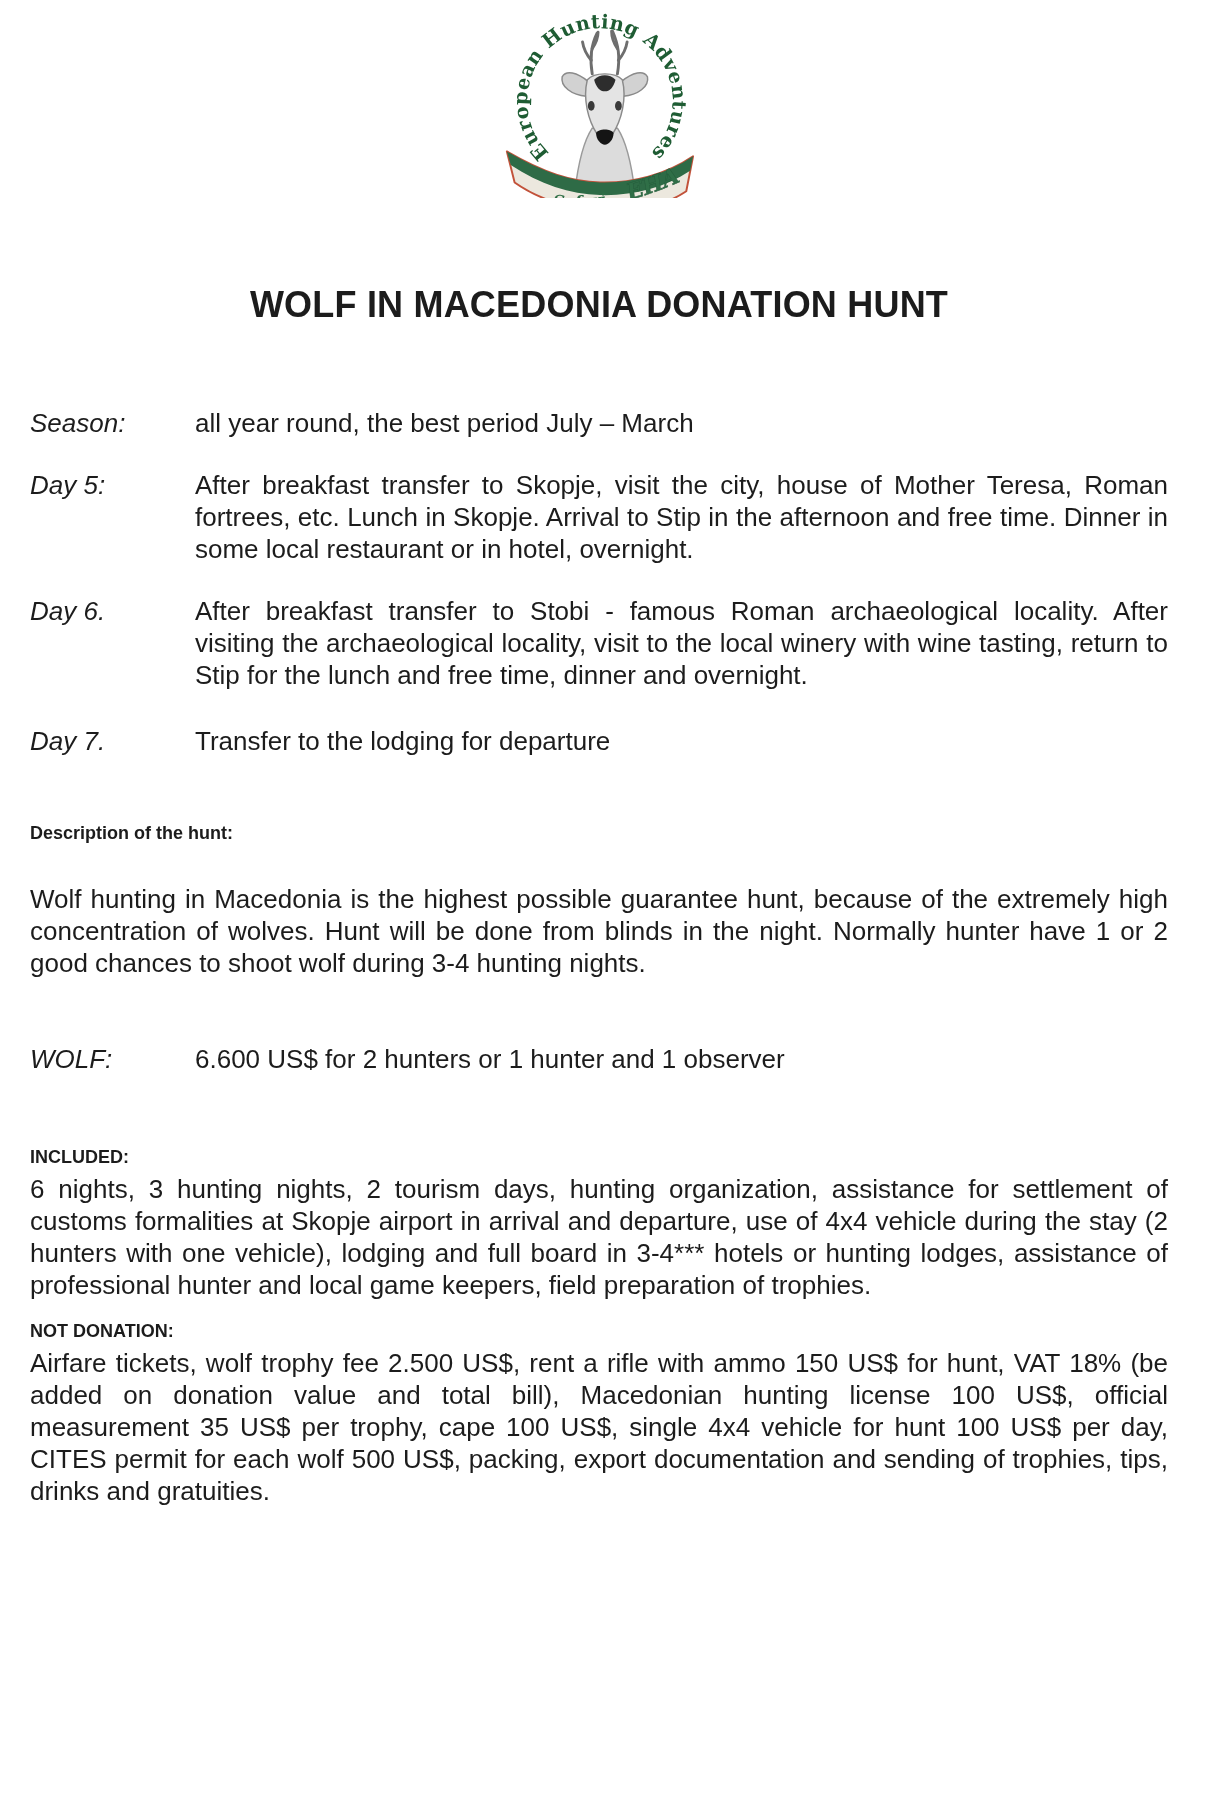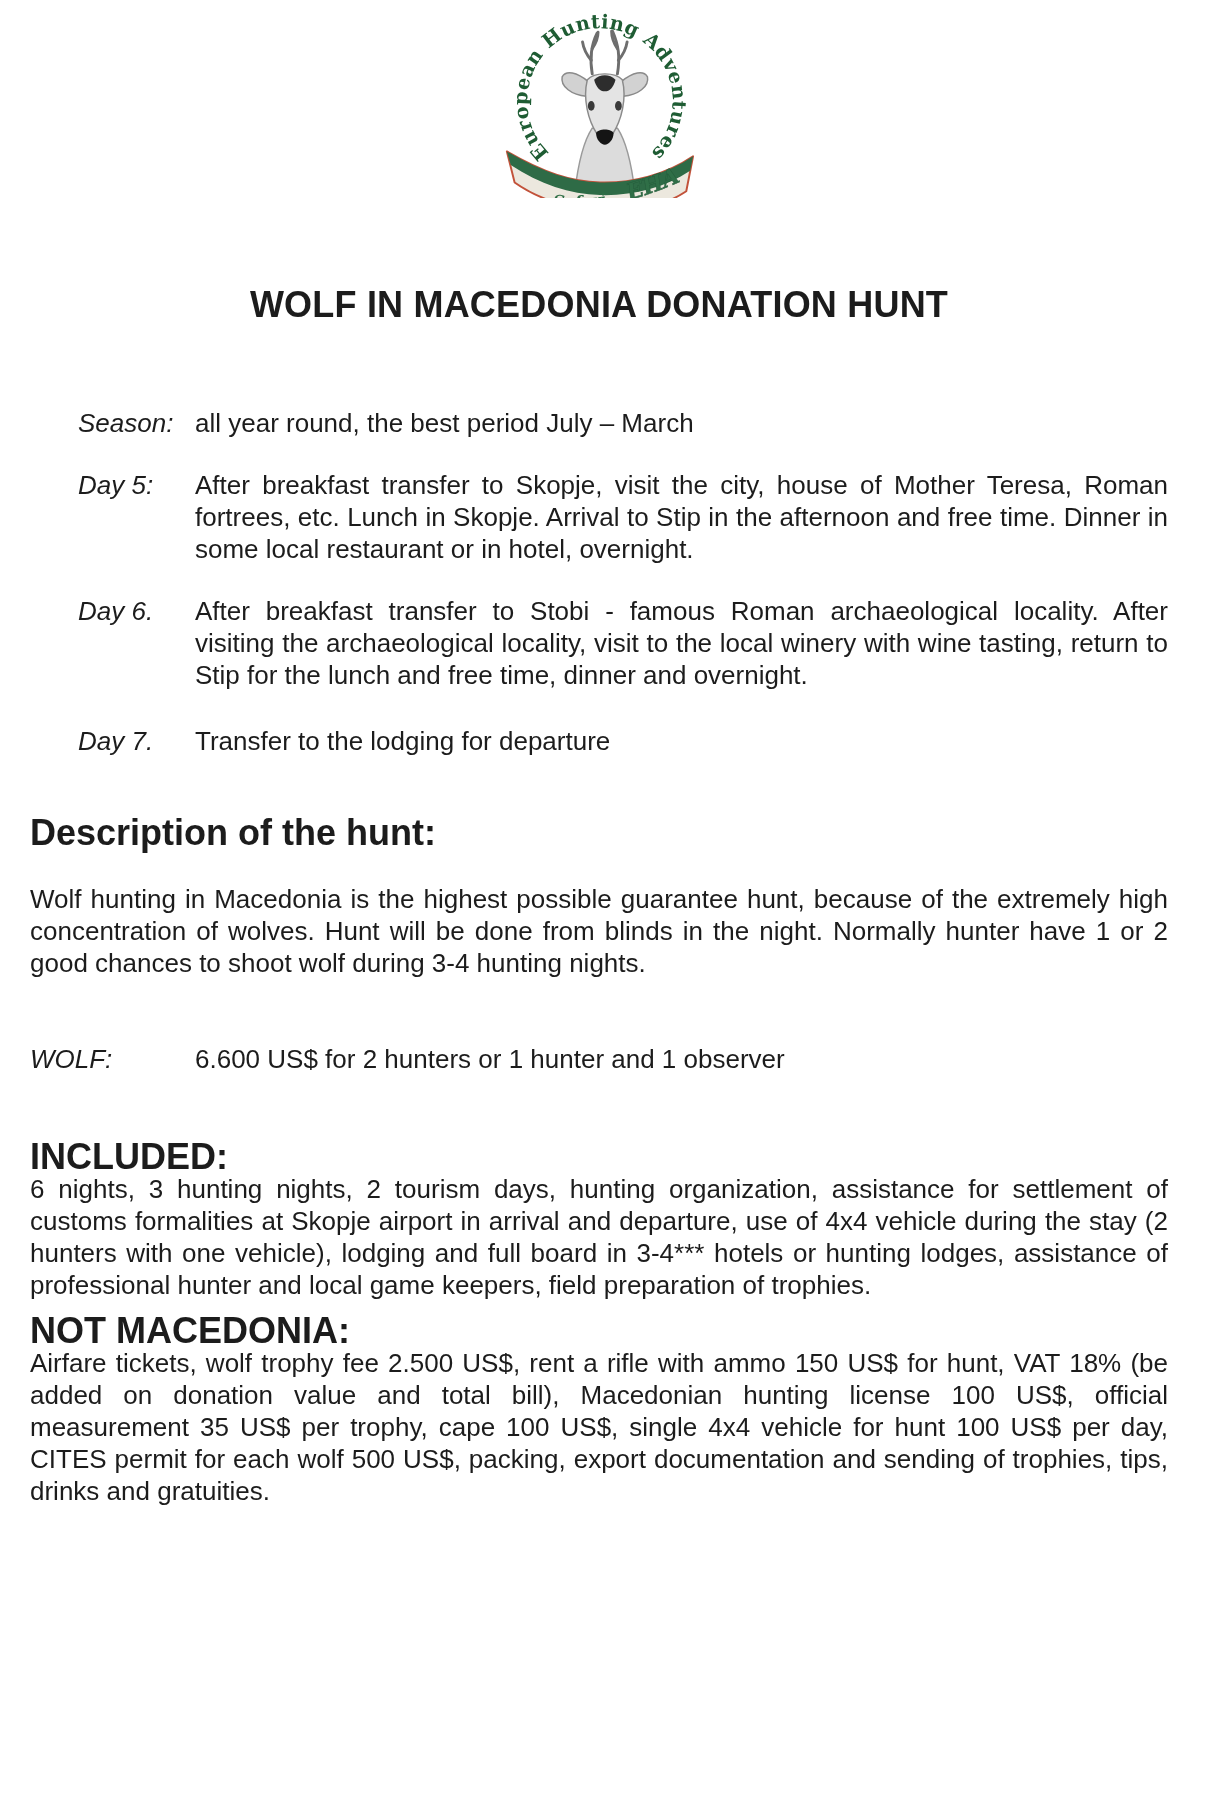--- a/index.html
+++ b/index.html
@@ -12,26 +12,26 @@
   .page { padding: 6px 45px 0 30px; }
 
   .logo-wrap { text-align: center; margin-bottom: 84px; }
   .logo-wrap svg { display: inline-block; }
   .arc-text { font-family: "DejaVu Serif", serif; font-weight: bold; font-size: 20px; letter-spacing: 0.5px; }
   .banner-font { font-family: "DejaVu Serif", serif; font-weight: bold; font-style: italic; }
 
   .title { text-align: center; font-weight: bold; font-size: 36px; margin-bottom: 86px; letter-spacing: 0.2px; }
 
   .row { display: grid; grid-template-columns: 165px 1fr; margin-bottom: 30px; }
-  .row .lbl { font-style: italic; margin-left: 48px; }
+  .row .lbl { font-style: italic; }
   .row .txt { text-align: justify; }
   .row-day6 { margin-bottom: 34px; }
   .row-day7 { margin-bottom: 60px; }
 
-  .sec-heading { font-weight: bold; font-size: 36px; }
+  .sec-heading { font-weight: bold; font-size: 18px; }
   .desc-heading { margin-bottom: 34px; }
   .para { text-align: justify; }
   .desc-para { margin-bottom: 64px; }
 
   .price-row { display: grid; grid-template-columns: 165px 1fr; margin-bottom: 66px; }
   .price-row .lbl { font-style: italic; }
   .b { font-weight: normal; }
 
   .included-block { margin-bottom: 14px; }
 </style>
@@ -114,17 +114,17 @@
     <div class="lbl">WOLF:</div>
     <div><span class="b">6.600 US$</span><span> for 2 hunters or 1 hunter and 1 observer</span></div>
   </div>
 
   <div class="included-block">
     <div class="sec-heading">INCLUDED:</div>
     <div class="para">6 nights, 3 hunting nights, 2 tourism days, hunting organization, assistance for settlement of customs formalities at Skopje airport in arrival and departure, use of 4x4 vehicle during the stay (2 hunters with one vehicle), lodging and full board in 3-4*** hotels or hunting lodges, assistance of professional hunter and local game keepers, field preparation of trophies.</div>
   </div>
 
   <div>
-    <div class="sec-heading">NOT MACEDONIA:</div>
+    <div class="sec-heading">NOT DONATION:</div>
     <div class="para"><span>Airfare tickets, wolf trophy fee </span><span class="b">2.500 US$</span><span>, rent a rifle with ammo </span><span class="b">150 US$</span><span> for hunt, </span><span class="b">VAT 18% (be added on donation value and total bill)</span><span>, Macedonian hunting license </span><span class="b">100 US$</span><span>, official measurement </span><span class="b">35 US$</span><span> per trophy, cape </span><span class="b">100 US$</span><span>, single 4x4 vehicle for hunt </span><span class="b">100 US$</span><span> per day, CITES permit for each wolf </span><span class="b">500 US$</span><span>, packing, export documentation and sending of trophies, tips, drinks and gratuities.</span></div>
   </div>
 
 </div>
 
 </body></html>

